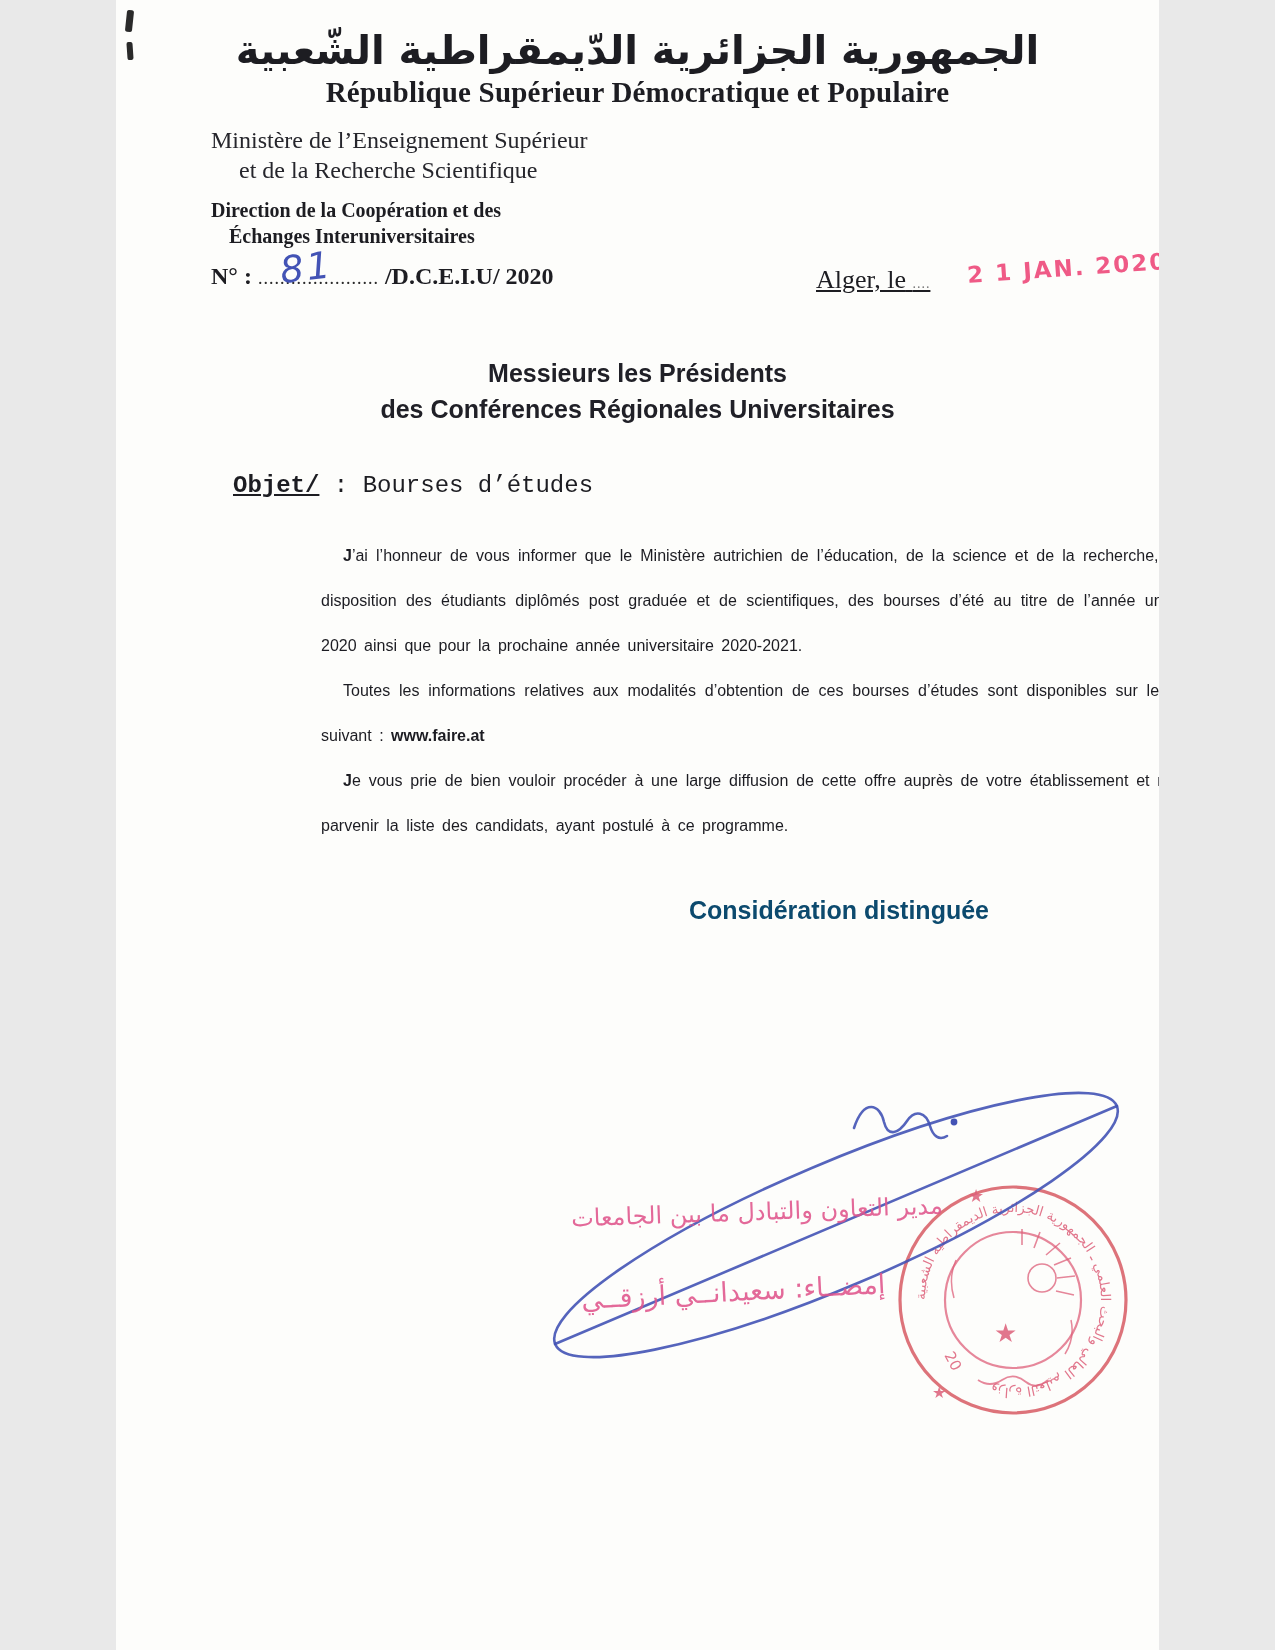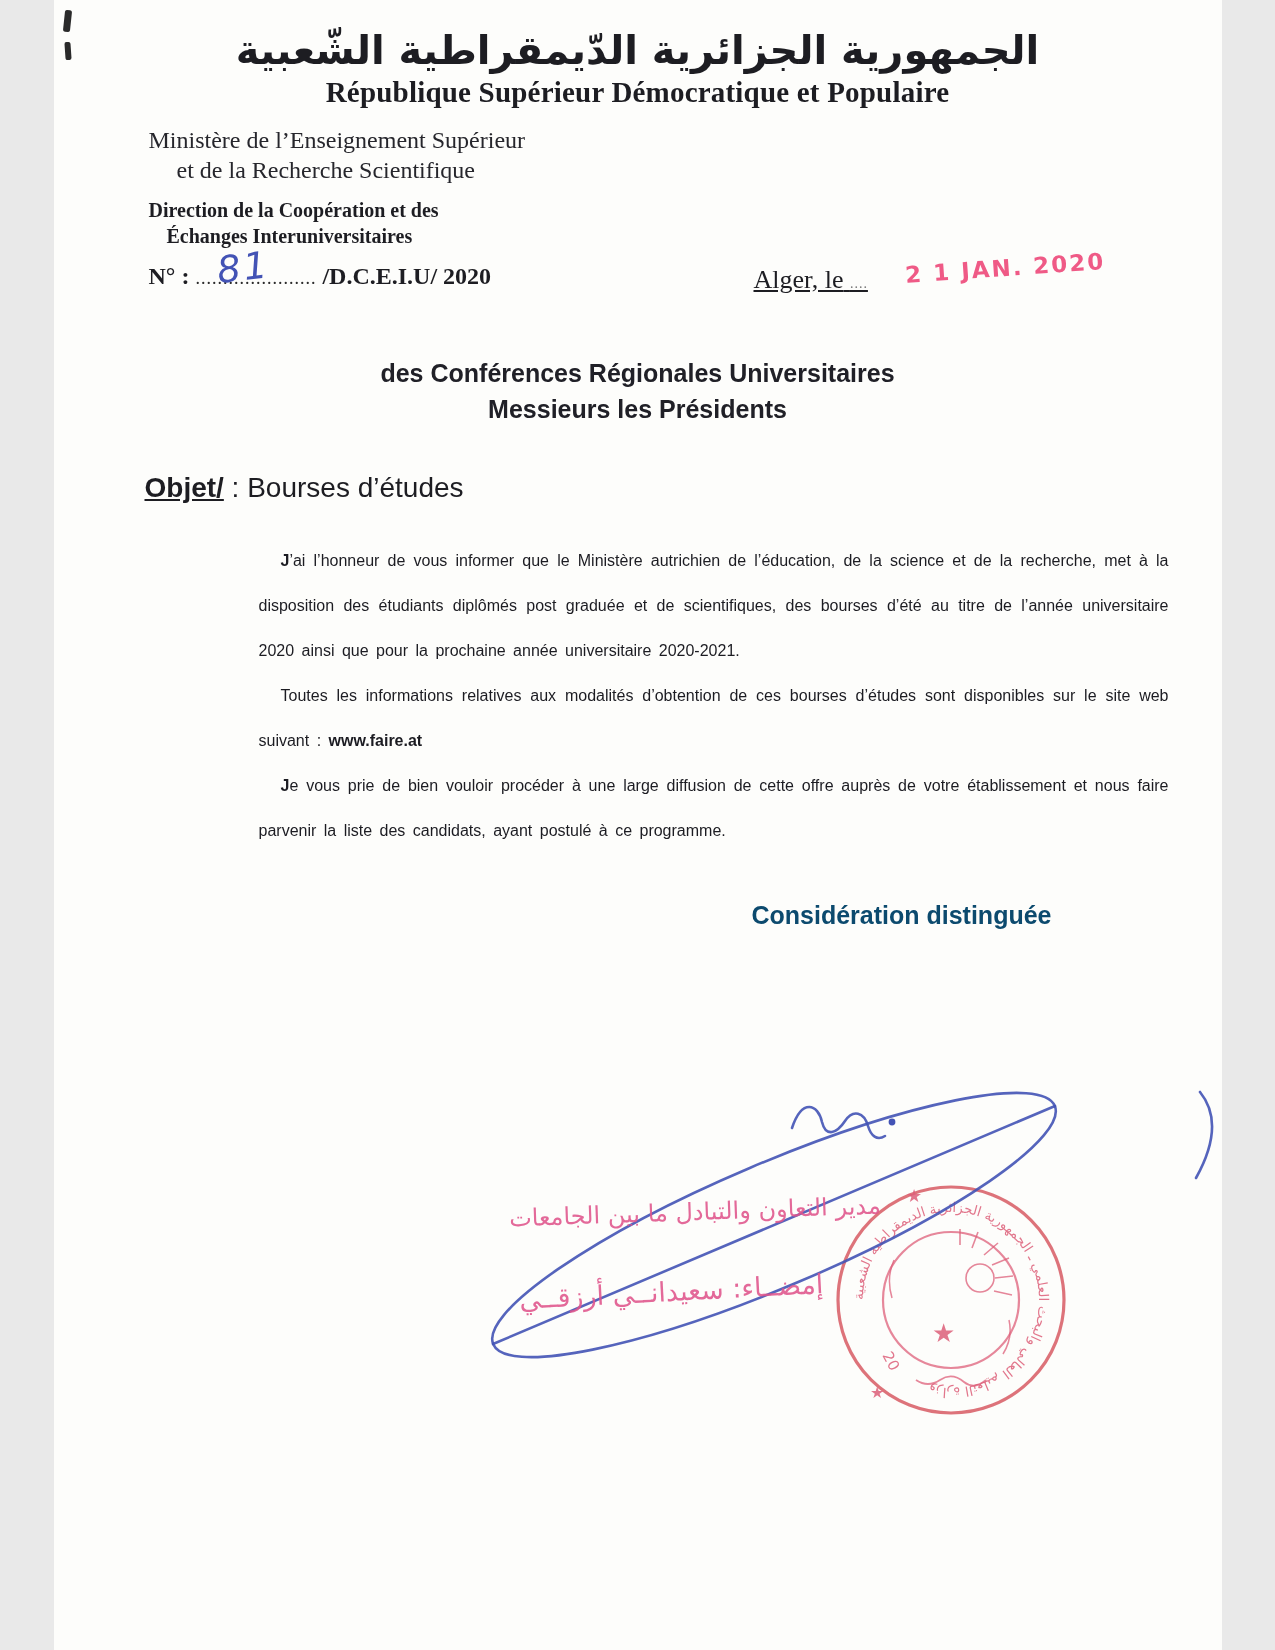--- a/index.html
+++ b/index.html
@@ -1,17 +1,17 @@
 <!DOCTYPE html>
 <html><head>
 <meta charset="utf-8">
 <style>
   html,body{margin:0;padding:0;background:#e9e9e9;}
   .page{
-    position:relative;width:1168px;height:1650px;margin:0 auto;
+    position:relative;width:1043px;height:1650px;margin:0 auto;
     background:#fdfdfb;overflow:hidden;color:#1d1d22;
     font-family:"Liberation Serif",serif;
   }
   
   .artifact{position:absolute;background:#2a2a2a;border-radius:2px;}
   .artifact.a1{left:10px;top:10px;width:7px;height:22px;transform:rotate(6deg);}
   .artifact.a2{left:11px;top:42px;width:6px;height:18px;transform:rotate(-4deg);}
 
   .title-ar{
     margin-top:26px;text-align:center;direction:rtl;
@@ -37,21 +37,21 @@
   .dateline .ddots{font-size:14px;color:#777;letter-spacing:1px;}
   .date-stamp{
     position:absolute;left:756px;top:-8px;
     font-family:"DejaVu Sans",sans-serif;font-weight:bold;font-size:23px;
     color:#ee4d7d;transform:rotate(-4deg);letter-spacing:2px;white-space:nowrap;opacity:.92;
   }
 
   .recipient{margin-top:50px;text-align:center;font-family:"Liberation Sans",sans-serif;
     font-weight:bold;font-size:25px;line-height:1.45;color:#202027;}
 
-  .subject{margin:44px 0 0 91px;font-family:Liberation Sans, sans-serif;font-size:28px;}
+  .subject{margin:44px 0 0 117px;font-family:Liberation Mono, monospace;font-size:24px;}
   .subject .lbl{font-weight:bold;text-decoration:underline;}
 
   .body-block{margin:34px 160px 0 205px;width:910px;
     font-family:"Liberation Sans",sans-serif;font-size:16px;line-height:45px;
     text-align:justify;word-spacing:3px;color:#1c1c22;}
   .body-block p{margin:0 0 0 0;text-indent:22px;}
   .body-block p + p{margin-top:0;}
   .lead{font-weight:bold;}
   .weblink{font-weight:bold;}
 
@@ -102,22 +102,22 @@
     <span class="ref-code">/D.C.E.I.U/ 2020</span>
 
     <span class="dateline">
       <span>Alger, le</span>
       <span class="ddots">....</span>
     </span>
     <span class="date-stamp">2 1 JAN. 2020</span>
   </div>
 
   <div class="recipient">
+    <div>Messieurs les Présidents</div>
     <div>des Conférences Régionales  Universitaires</div>
-    <div>Messieurs les Présidents</div>
   </div>
 
   <div class="subject">
     <span class="lbl">Objet/</span><span> : </span><span>Bourses d’études</span>
   </div>
 
   <div class="body-block">
     <p><span class="lead">J</span><span>’ai l’honneur de vous informer que le Ministère autrichien de l’éducation, de la science et de la recherche, met à la disposition des étudiants diplômés post graduée et de scientifiques, des bourses d’été au titre de l’année universitaire 2020 ainsi que pour la prochaine année universitaire 2020-2021.</span></p>
     <p><span>Toutes les informations relatives aux modalités d’obtention de ces bourses d’études sont disponibles sur le site web suivant : </span><span class="weblink">www.faire.at</span></p>
     <p><span class="lead">J</span><span>e vous prie de bien vouloir procéder à une large diffusion de cette offre auprès  de votre établissement et nous faire parvenir la liste des candidats, ayant postulé à ce programme.</span></p>

